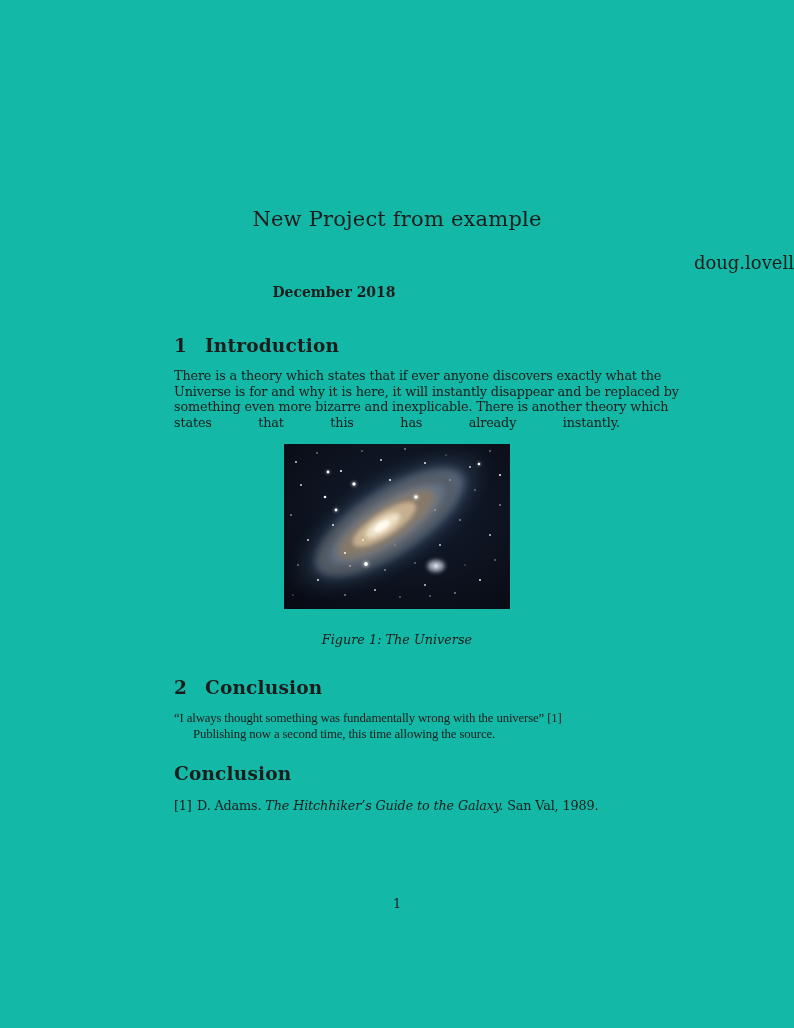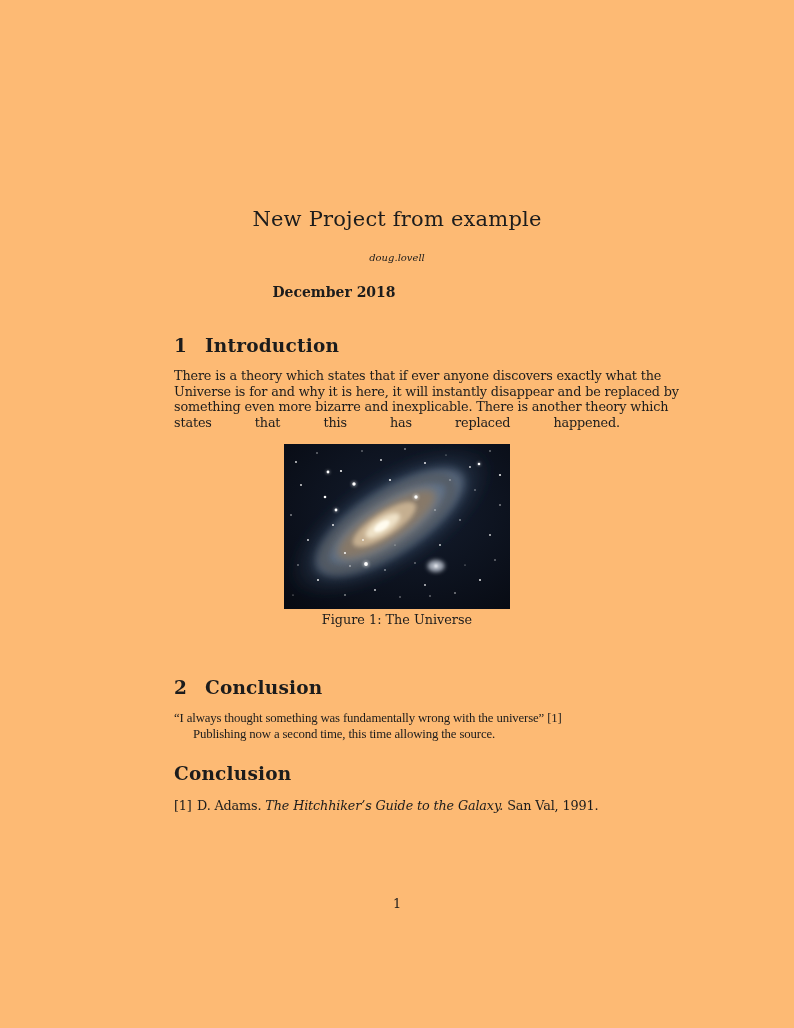--- a/index.html
+++ b/index.html
@@ -4,30 +4,30 @@
 <style>
   * { margin: 0; padding: 0; box-sizing: border-box; }
   html, body { background: #ffffff; }
   body {
     width: 794px; height: 1028px;
     font-family: "DejaVu Serif", "Liberation Serif", serif;
     color: #1c1c1c;
     position: relative;
     overflow: hidden;
   }
-  .page { position: absolute; inset: 0; background: #fdba74; }
+  .page { position: absolute; inset: 0; background: #14b8a6; }
 
   .doc-title {
     position: absolute; top: 207px; left: 0; width: 794px;
     text-align: center; font-size: 21px; font-weight: 400;
     letter-spacing: 0.2px;
   }
   .doc-author {
     position: absolute; top: 252px; left: 0; width: 794px;
-    text-align: center; font-size: 10px; font-style: italic;
+    text-align: right; font-size: 18px;
   }
   .doc-date {
     position: absolute; top: 284px; left: 0; width: 668px;
     text-align: center; font-size: 14px; font-weight: bold;
   }
 
   .section-heading {
     position: absolute; left: 174px; width: 460px;
     font-size: 18.5px; font-weight: 700; letter-spacing: 0.2px;
   }
@@ -42,22 +42,22 @@
   }
   .para { top: 368px; }
   .jline { text-align: justify; text-align-last: justify; white-space: nowrap; }
   .jline-last { text-align: left; }
 
   .figure-img {
     position: absolute; left: 284px; top: 444px;
     width: 226px; height: 165px; display: block;
   }
   .figure-caption {
-    position: absolute; top: 612px; left: 0; width: 794px;
-    text-align: center; font-size: 12.8px;
+    position: absolute; top: 632px; left: 0; width: 794px;
+    text-align: center; font-size: 12.8px; font-style: italic;
   }
 
   .conclusion { top: 711px; white-space: nowrap; font-family: Liberation Serif, serif; }
   .conclusion .follow-line { padding-left: 19px; }
 
   .ref-entry { top: 798px; white-space: nowrap; }
   .ref-label { display: inline-block; width: 23px; }
   .ref-title { font-style: italic; }
 
   .page-number {
@@ -75,21 +75,21 @@
   <div class="doc-date">December 2018</div>
 
   <div class="section-heading sec1">
     <span class="sec-num">1</span><span>Introduction</span>
   </div>
 
   <div class="body-text para">
     <div class="jline">There is a theory which states that if ever anyone discovers exactly what the</div>
     <div class="jline">Universe is for and why it is here, it will instantly disappear and be replaced by</div>
     <div class="jline">something even more bizarre and inexplicable.  There is another theory which</div>
-    <div class="jline jline-last">states that this has replaced happened.</div>
+    <div class="jline jline-last">states that this has already instantly.</div>
   </div>
 
   <svg class="figure-img" viewBox="0 0 226 165" xmlns="http://www.w3.org/2000/svg" aria-hidden="true">
     <defs>
       <filter id="b7" x="-60%" y="-60%" width="220%" height="220%">
           <feGaussianBlur stdDeviation="7"></feGaussianBlur>
         </filter>
       <filter id="b4" x="-60%" y="-60%" width="220%" height="220%">
           <feGaussianBlur stdDeviation="4"></feGaussianBlur>
         </filter>
@@ -196,18 +196,18 @@
       <span>[1]</span>
     </div>
     <div class="follow-line">Publishing now a second time, this time allowing the source.</div>
   </div>
 
   <div class="section-heading refs-heading">Conclusion</div>
 
   <div class="body-text ref-entry">
     <span class="ref-label">[1]</span><span>D. Adams.</span>
     <span class="ref-title">The Hitchhiker’s Guide to the Galaxy.</span>
-    <span>San Val, 1991.</span>
+    <span>San Val, 1989.</span>
   </div>
 
   <div class="page-number">1</div>
 
 </div>
 
 </body></html>

